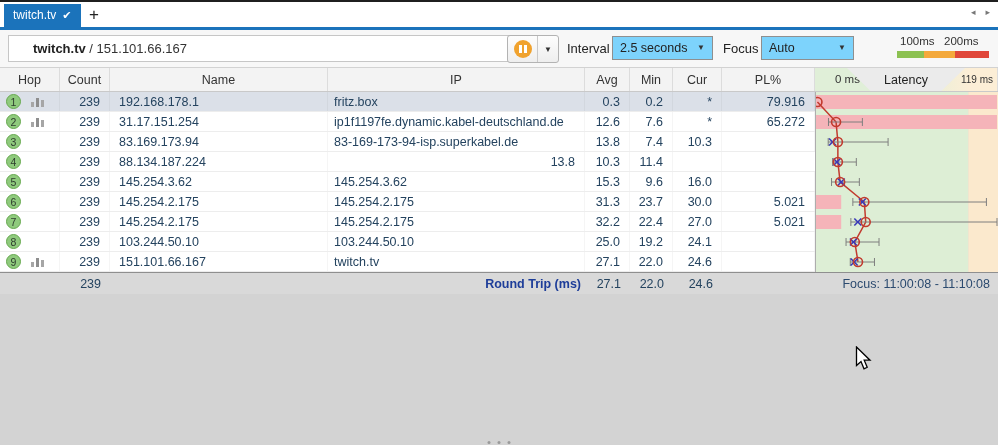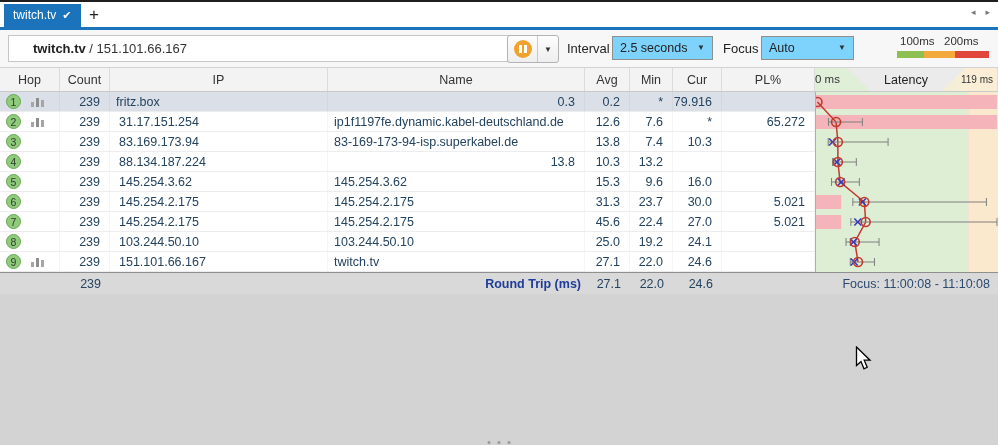--- a/index.html
+++ b/index.html
@@ -39,21 +39,21 @@
   .grid{display:grid;grid-template-columns:60px 50px 218px 257px 45px 43px 49px 93px 183px;}
   .gridL{display:grid;grid-template-columns:60px 50px 218px 257px 45px 43px 49px 93px;}
   .thead{position:absolute;left:0;top:66px;width:998px;height:24px;background:#f3f3f3;
        border-bottom:1px solid #c9c9c9;box-sizing:border-box;font-size:12.5px;color:#333;}
   .thead .hc{display:flex;align-items:center;justify-content:center;border-right:1px solid #dcdcdc;box-sizing:border-box;}
   .lathead{position:relative;background:linear-gradient(90deg,#e0efd8 0%,#e0efd8 50%,#fceed6 85%,#fceed6 100%);
        overflow:hidden;}
   .lathead .trap{position:absolute;left:50%;top:0;transform:translateX(-50%);width:118px;height:23px;
        background:#ebebeb;clip-path:polygon(0 0,100% 0,80% 100%,20% 100%);
        display:flex;align-items:center;justify-content:center;font-size:12.5px;color:#222;}
-  .lathead .lms{position:absolute;left:0;top:0;height:23px;line-height:23px;font-size:11.5px;color:#333;}
+  .lathead .lms{position:absolute;left:20px;top:0;height:23px;line-height:23px;font-size:11.5px;color:#333;}
   .lathead .rms{position:absolute;right:4px;top:0;height:23px;line-height:23px;font-size:10px;color:#333;}
   #rows{position:absolute;left:0;top:90px;width:815px;}
   .trow{height:20px;border-bottom:1px solid #ededed;box-sizing:border-box;background:#fff;
        font-size:12.5px;color:#24435f;}
   .trow.sel{background:#dbe0e8;}
   .trow>div{display:flex;align-items:center;border-right:1px solid rgba(0,0,0,0.04);box-sizing:border-box;overflow:hidden;white-space:nowrap;}
   .c-right{justify-content:flex-end;padding-right:9px;}
   .c-left{justify-content:flex-start;}
   .c-ip{padding-left:9px;}
   .c-name{padding-left:6px;}
@@ -122,22 +122,22 @@
         <i id="leg-g" style="background: rgb(140, 193, 82); width: 27px;"></i>
         <i id="leg-a" style="background: rgb(244, 169, 60); width: 31px;"></i>
         <i id="leg-r" style="background: rgb(224, 71, 58); width: 34px;"></i>
       </div>
     </div>
   </div>
 
   <div class="thead grid">
     <div class="hc">Hop</div>
     <div class="hc">Count</div>
+    <div class="hc">Name</div>
     <div class="hc">IP</div>
-    <div class="hc">Name</div>
     <div class="hc">Avg</div>
     <div class="hc">Min</div>
     <div class="hc">Cur</div>
     <div class="hc">PL%</div>
     <div class="hc lathead">
       <span class="lms">0 ms</span>
       <span class="trap">Latency</span>
       <span class="rms">119 ms</span>
     </div>
   </div>
@@ -146,20 +146,21 @@
       <div class="trow gridL sel">
         <div class="c-left">
           <span class="hopnum">1</span>
           <svg width="14" height="12" viewBox="0 0 14 12" class="hopicon">
             <rect x="0" y="6" width="3" height="5" fill="#a6a6a6"></rect>
             <rect x="5" y="2" width="3" height="9" fill="#8e8e8e"></rect>
             <rect x="10" y="4" width="3" height="7" fill="#a6a6a6"></rect>
           </svg>
         </div>
         <div class="c-right">239</div>
+        <div class="c-left c-ip">192.168.178.1</div>
         <div class="c-left c-name">fritz.box</div>
         <div class="c-right">0.3</div>
         <div class="c-right">0.2</div>
         <div class="c-right">*</div>
         <div class="c-right">79.916</div>
       </div>
       <div class="trow gridL">
         <div class="c-left">
           <span class="hopnum">2</span>
           <svg width="14" height="12" viewBox="0 0 14 12" class="hopicon">
@@ -189,21 +190,21 @@
         <div class="c-right"></div>
       </div>
       <div class="trow gridL">
         <div class="c-left">
           <span class="hopnum">4</span>
         </div>
         <div class="c-right">239</div>
         <div class="c-left c-ip">88.134.187.224</div>
         <div class="c-right">13.8</div>
         <div class="c-right">10.3</div>
-        <div class="c-right">13.2</div>
+        <div class="c-right">11.4</div>
         <div class="c-right"></div>
       </div>
       <div class="trow gridL">
         <div class="c-left">
           <span class="hopnum">5</span>
         </div>
         <div class="c-right">239</div>
         <div class="c-left c-ip">145.254.3.62</div>
         <div class="c-left c-name">145.254.3.62</div>
         <div class="c-right">15.3</div>
@@ -223,21 +224,21 @@
         <div class="c-right">30.0</div>
         <div class="c-right">5.021</div>
       </div>
       <div class="trow gridL">
         <div class="c-left">
           <span class="hopnum">7</span>
         </div>
         <div class="c-right">239</div>
         <div class="c-left c-ip">145.254.2.175</div>
         <div class="c-left c-name">145.254.2.175</div>
-        <div class="c-right">45.6</div>
+        <div class="c-right">32.2</div>
         <div class="c-right">22.4</div>
         <div class="c-right">27.0</div>
         <div class="c-right">5.021</div>
       </div>
       <div class="trow gridL">
         <div class="c-left">
           <span class="hopnum">8</span>
         </div>
         <div class="c-right">239</div>
         <div class="c-left c-ip">103.244.50.10</div>

